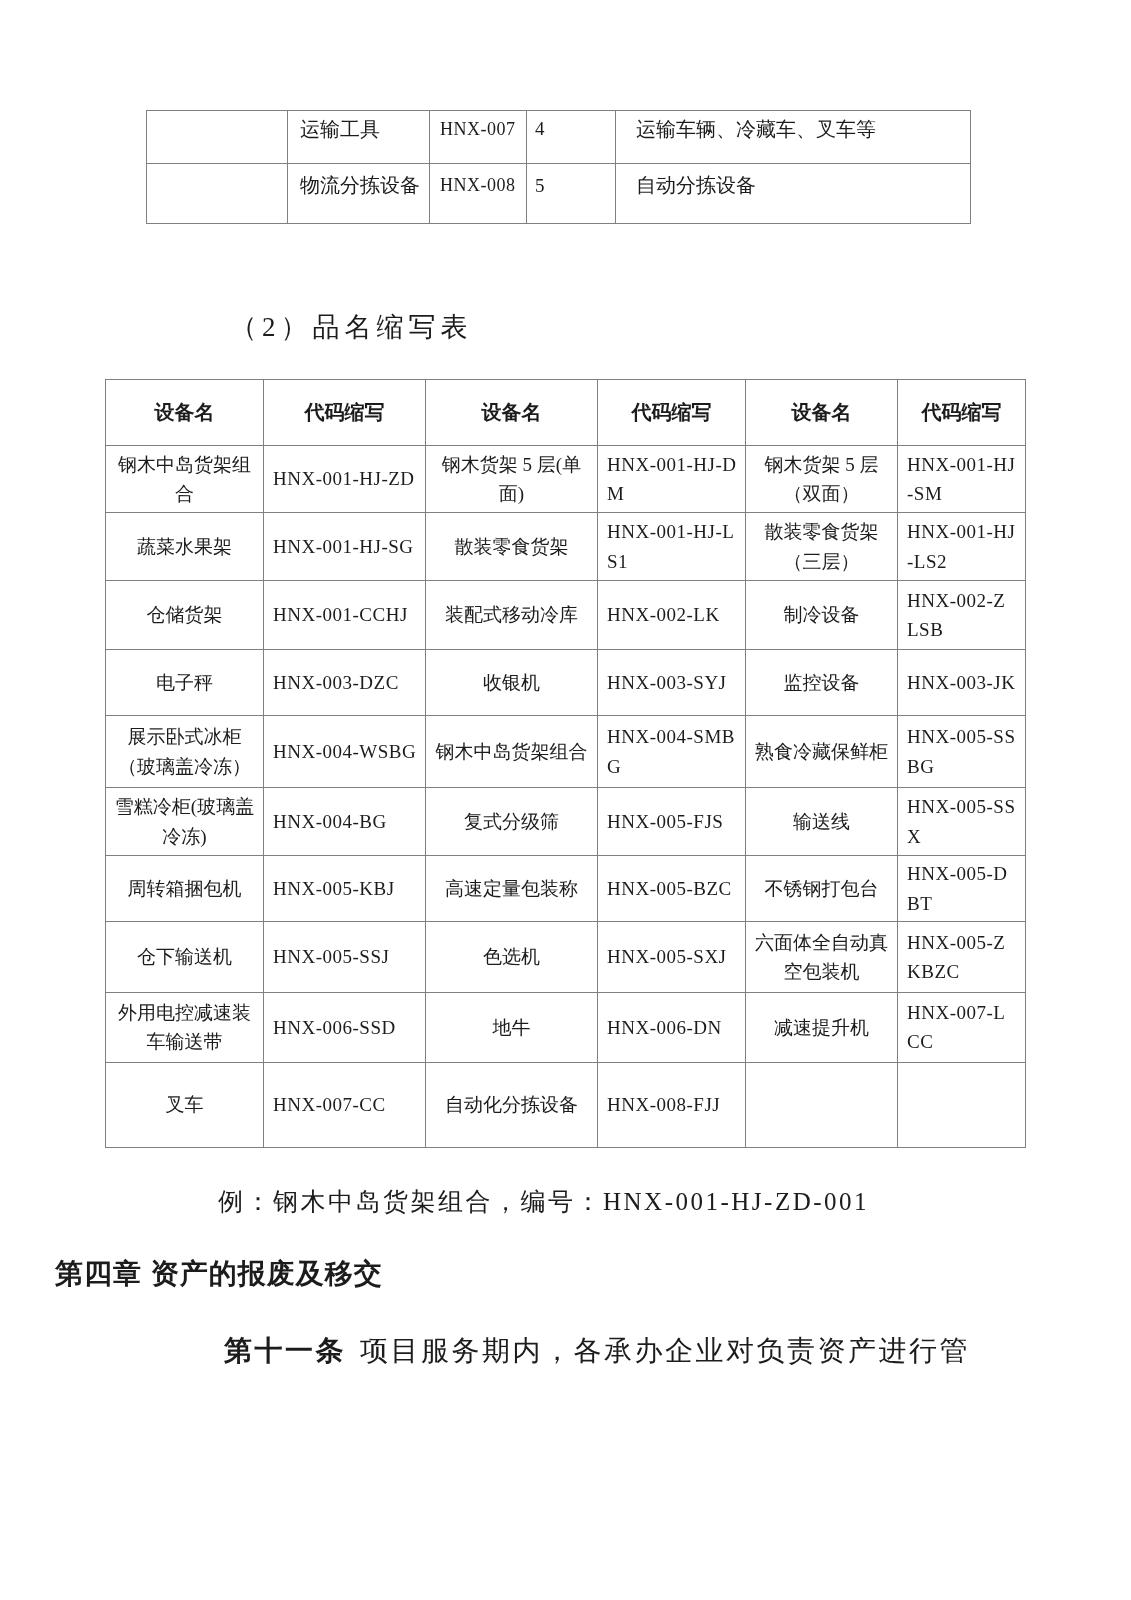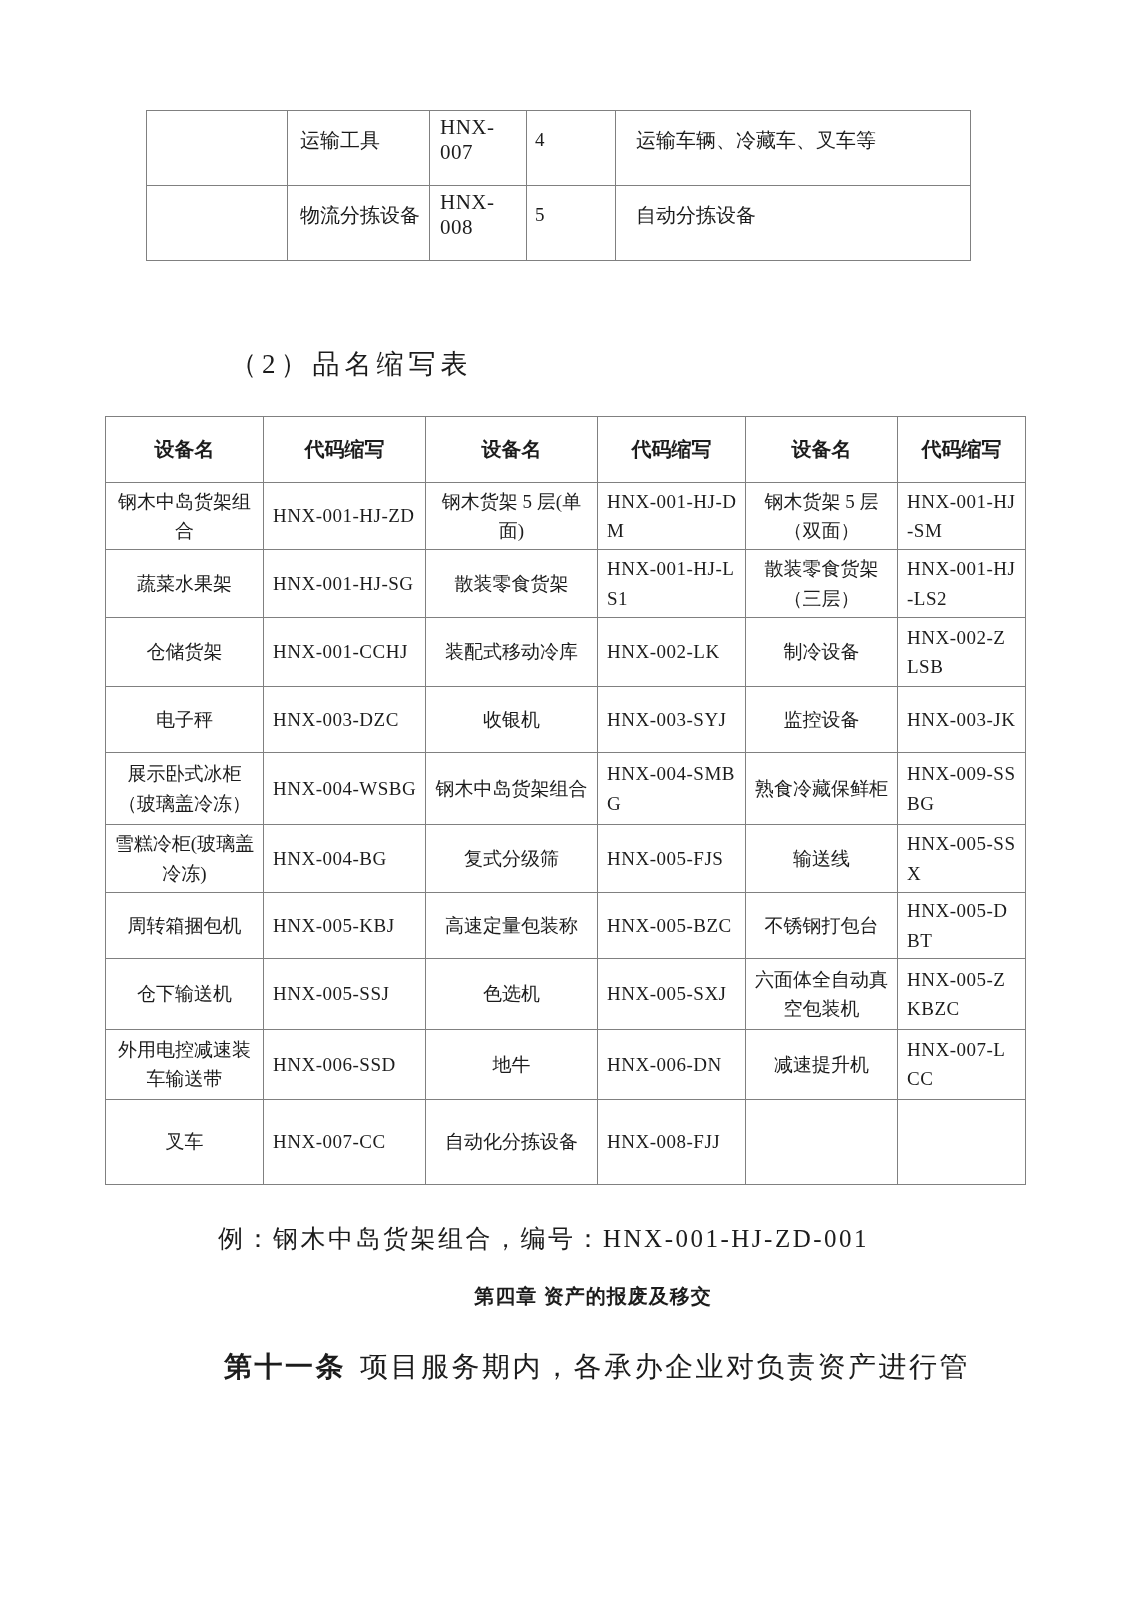--- a/index.html
+++ b/index.html
@@ -15,21 +15,21 @@
   .page { width: 1131px; height: 1600px; background: #ffffff; }
 
   
   table { border-collapse: collapse; table-layout: fixed; }
   td, th { border: 1px solid #808080; vertical-align: middle; }
 
   .top-table { margin: 110px 0 0 146px; width: 824px; }
   .top-table td { font-size: 20px; padding: 4px 6px 20px 12px; text-align: left; }
   .top-table .tt-r1 { height: 53px; }
   .top-table .tt-r2 { height: 60px; }
-  .top-table .tt-code { font-size: 21px; padding-left: 10px; letter-spacing: 0.5px; }
+  .top-table .tt-code { font-size: 18px; padding-left: 10px; letter-spacing: 0.5px; }
   .top-table .tt-qty  { font-size: 19px; padding-left: 8px; }
   .top-table .tt-desc { padding-left: 20px; }
 
   
   .section-heading {
     margin: 86px 0 0 230px;
     font-size: 27px;
     letter-spacing: 5px;
     line-height: 1.3;
   }
@@ -58,26 +58,26 @@
   }
 
   
   .example-line {
     margin: 38px 0 0 218px;
     font-size: 25px;
     letter-spacing: 2.5px;
     line-height: 1.3;
   }
   .chapter-heading {
-    margin-top: 28px;
+    margin-top: 38px;
     padding-left: 55px;
-    text-align: center;
+    text-align: left;
     font-family: "Liberation Sans", "DejaVu Sans", sans-serif;
     font-weight: bold;
-    font-size: 20px;
+    font-size: 28px;
     letter-spacing: 1px;
     line-height: 1.3;
   }
   .clause-line {
     margin: 40px 0 8px 224px;
     font-size: 28px;
     letter-spacing: 2.5px;
     line-height: 1.3;
     white-space: nowrap;
   }
@@ -165,21 +165,21 @@
       <td class="code">HNX-003-SYJ</td>
       <td class="name">监控设备</td>
       <td class="code">HNX-003-JK</td>
     </tr>
     <tr style="height:72px">
       <td class="name">展示卧式冰柜（玻璃盖冷冻）</td>
       <td class="code">HNX-004-WSBG</td>
       <td class="name">钢木中岛货架组合</td>
       <td class="code">HNX-004-SMBG</td>
       <td class="name">熟食冷藏保鲜柜</td>
-      <td class="code">HNX-009-SSBG</td>
+      <td class="code">HNX-005-SSBG</td>
     </tr>
     <tr style="height:68px">
       <td class="name">雪糕冷柜(玻璃盖冷冻)</td>
       <td class="code">HNX-004-BG</td>
       <td class="name">复式分级筛</td>
       <td class="code">HNX-005-FJS</td>
       <td class="name">输送线</td>
       <td class="code">HNX-005-SSX</td>
     </tr>
     <tr style="height:64px">

